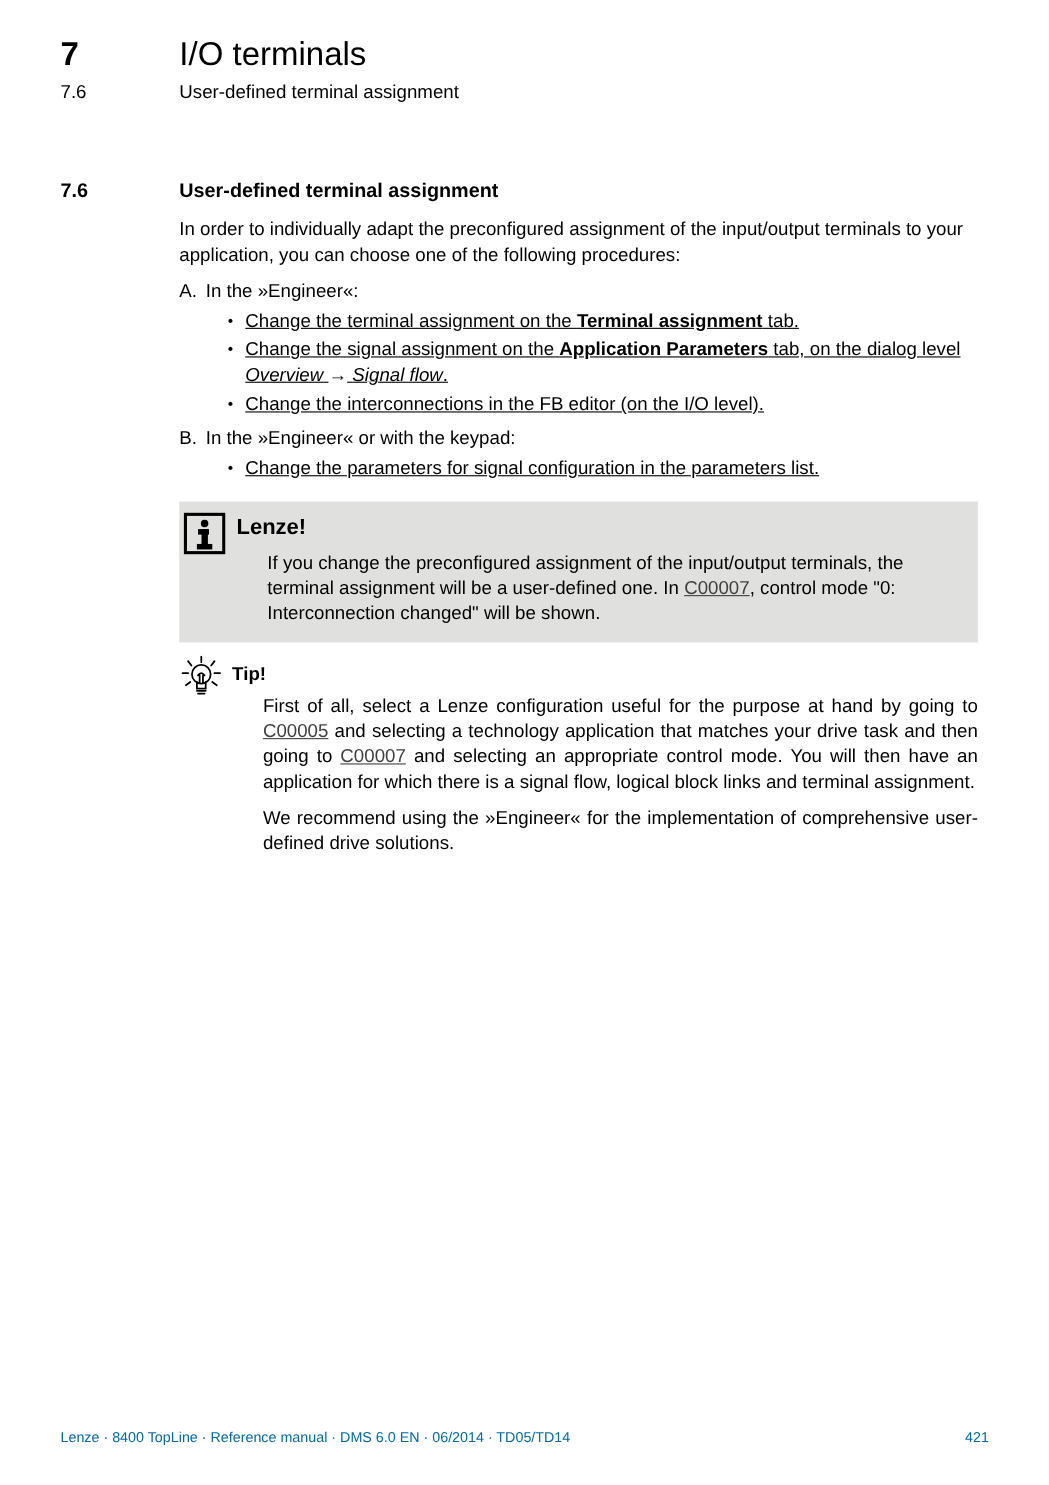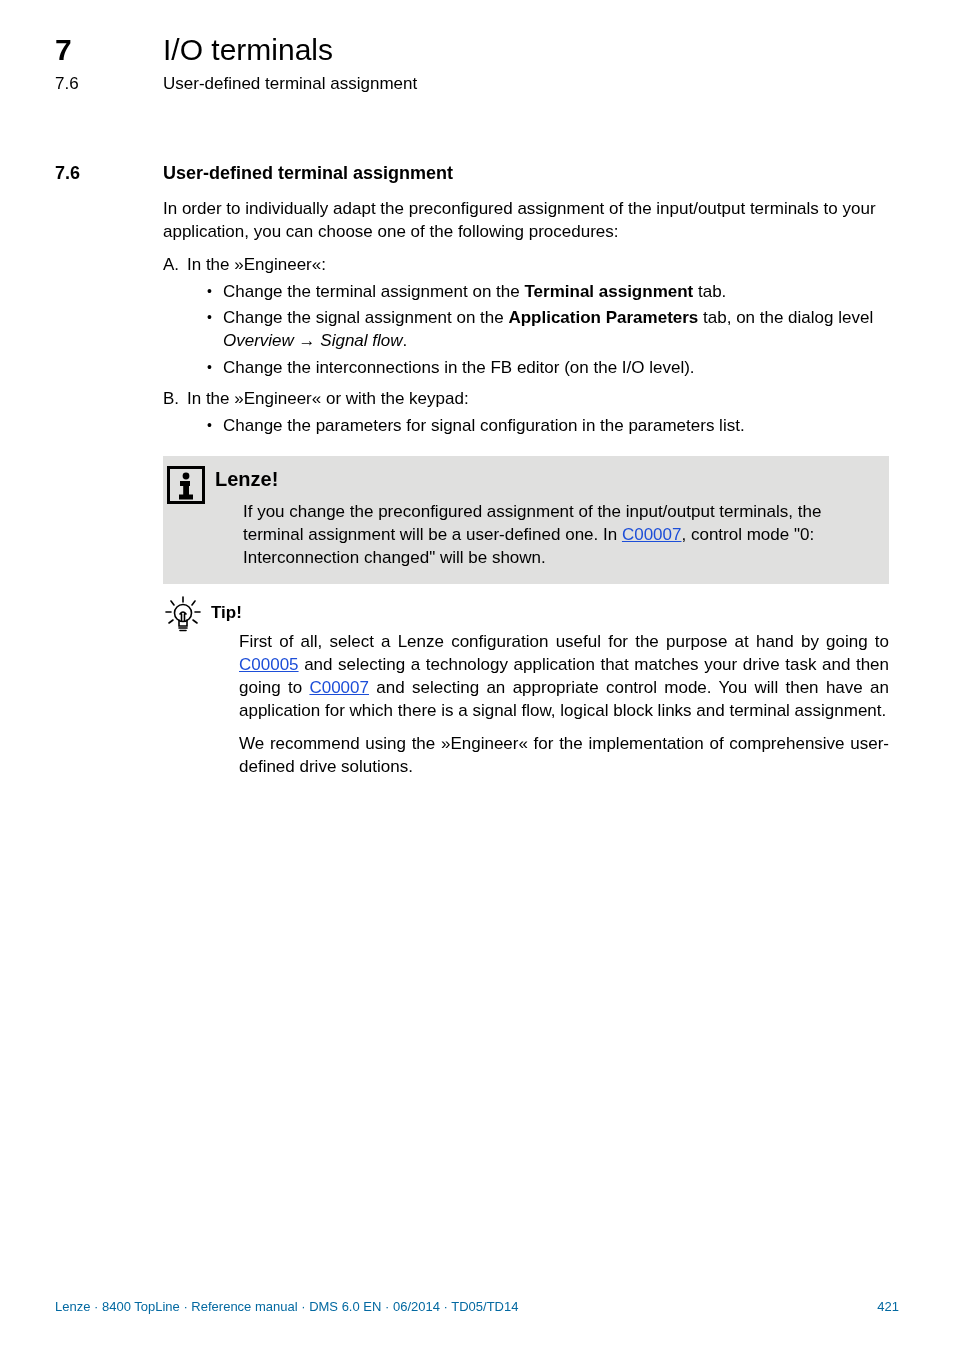--- a/index.html
+++ b/index.html
@@ -106,20 +106,21 @@
     margin: 4px 0;
   }
   .ul-dot > li .dot {
     width: 16px;
     flex-shrink: 0;
     font-size: 14px;
     line-height: 1.5;
   }
   .ul-dot > li .body {
     flex: 1;
+    text-decoration: underline;
   }
   .italic { font-style: italic; }
   .bold { font-weight: 700; }
   .arrow {
     font-weight: 400;
     display: inline-block;
     font-style: normal;
   }
   .note-box {
     background: #e0e0df;
@@ -160,21 +161,21 @@
     margin-top: 6px;
     margin-bottom: 6px;
   }
   .tip-text {
     padding-left: 28px;
     font-size: 17px;
     text-align: justify;
   }
   .tip-text p { margin: 0 0 10px 0; }
   a.codelink {
-    color: #1d4ed8;
+    color: #404040;
     text-decoration: underline;
   }
   .footer {
     position: absolute;
     bottom: 34px;
     left: 55px;
     right: 55px;
     display: flex;
     justify-content: space-between;
     font-size: 13px;

